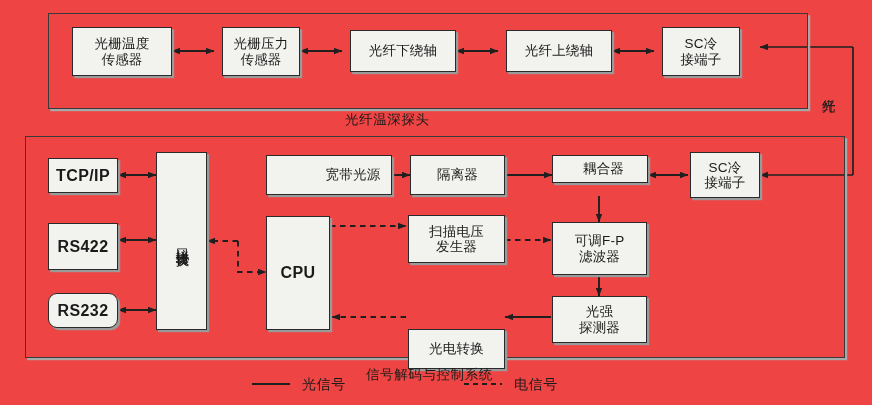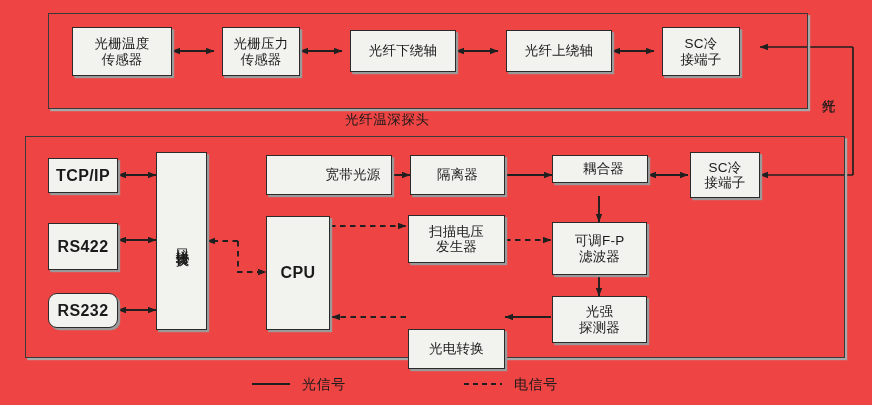--- a/index.html
+++ b/index.html
@@ -183,18 +183,19 @@
 发生器</div>
 
   <div class="node-box" style="left:552px; top:222px; width:95px; height:53px;">可调F-P
 滤波器</div>
 
   <div class="node-box" style="left:408px; top:298px; width:97px; height:40px;margin-top:31px;">光电转换</div>
 
   <div class="node-box" style="left:552px; top:296px; width:95px; height:47px;">光强
 探测器</div>
 
+  <div class="group-caption" style="left:366px; top:340px;">信号解码与控制系统</div>
 
   <div class="legend-text" style="left:302px; top:376px;">光信号</div>
 
   <div class="legend-text" style="left:514px; top:376px;">电信号</div>
 
 </div>
 
 </body></html>

